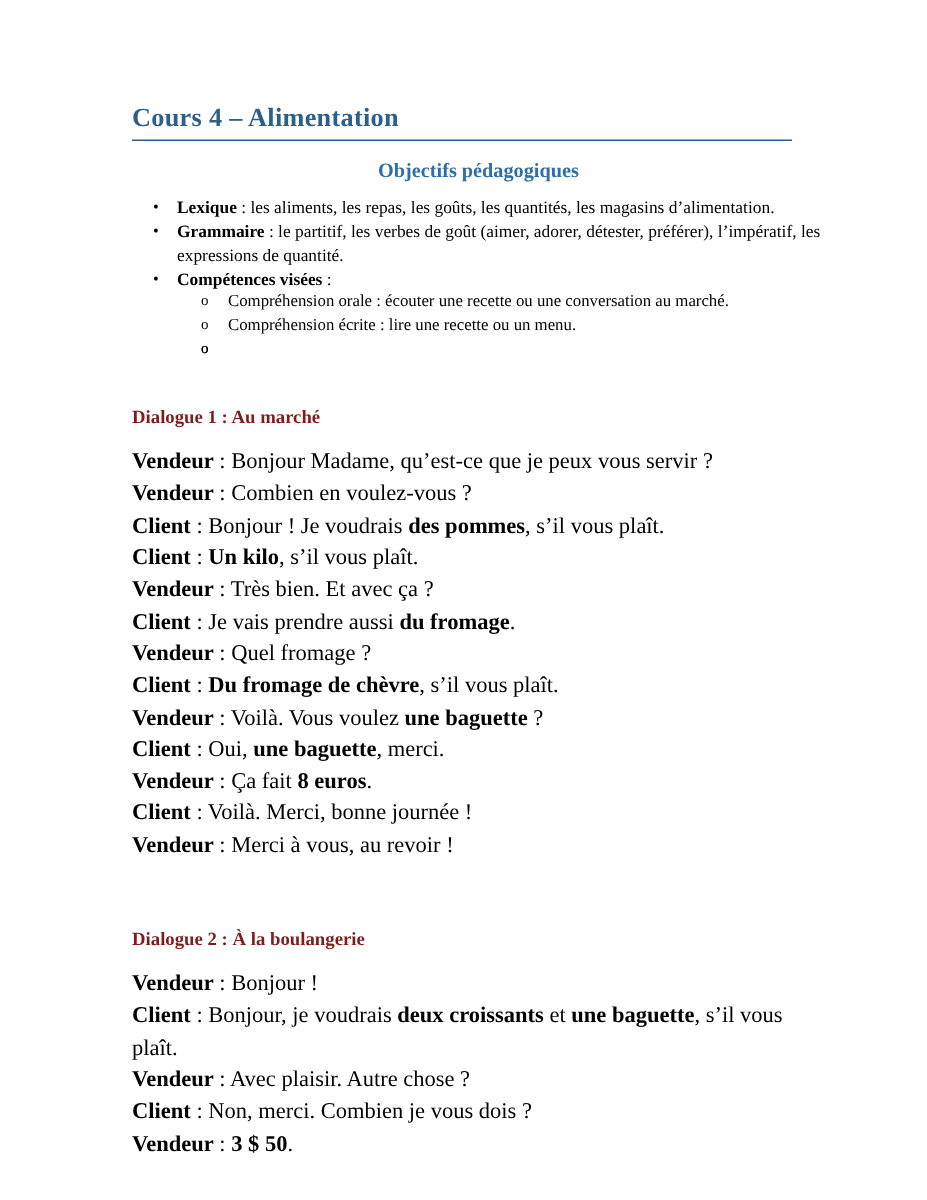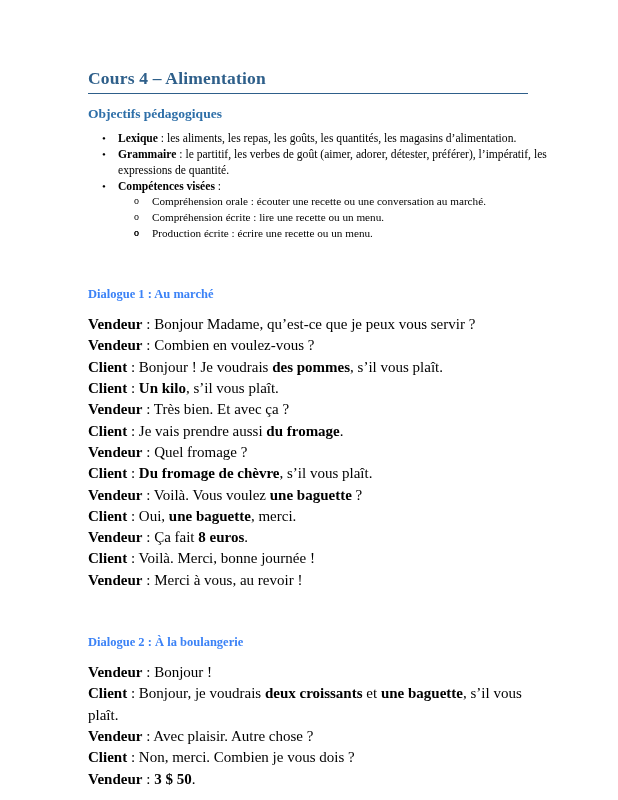--- a/index.html
+++ b/index.html
@@ -35,26 +35,27 @@
     width: 440px;
     margin: -2px 0 12px 0;
     height: 0;
   }
   h2.section-heading {
     font-family: "Liberation Serif", serif;
     font-size: 13.5px;
     font-weight: bold;
     color: #2e6fa8;
     margin: 0 0 9px 0;
+    text-align: center;
   }
   h3.dialogue-heading {
     font-family: "Liberation Serif", serif;
     font-size: 12.5px;
     font-weight: bold;
-    color: #3b82f6;
+    color: #7f1d1d;
     margin: 0 0 12px 0;
   }
   ul.bullets {
     list-style: none;
     margin: 0;
     padding: 0;
   }
   ul.bullets > li {
     position: relative;
     padding-left: 30px;
@@ -136,21 +137,20 @@
           </li>
           <li>
             <span class="bullet-marker">o</span>
             <span>Compréhension écrite : lire une recette ou un menu.</span>
           </li>
           <li>
             <span class="bullet-marker">o</span>
           </li>
           <li>
             <span class="bullet-marker">o</span>
-            <span>Production écrite : écrire une recette ou un menu.</span>
           </li>
         </ul>
       </li>
 
     </ul>
   </div>
 
   <div class="dialogues-section">
 
     <div class="dialogue-block">

